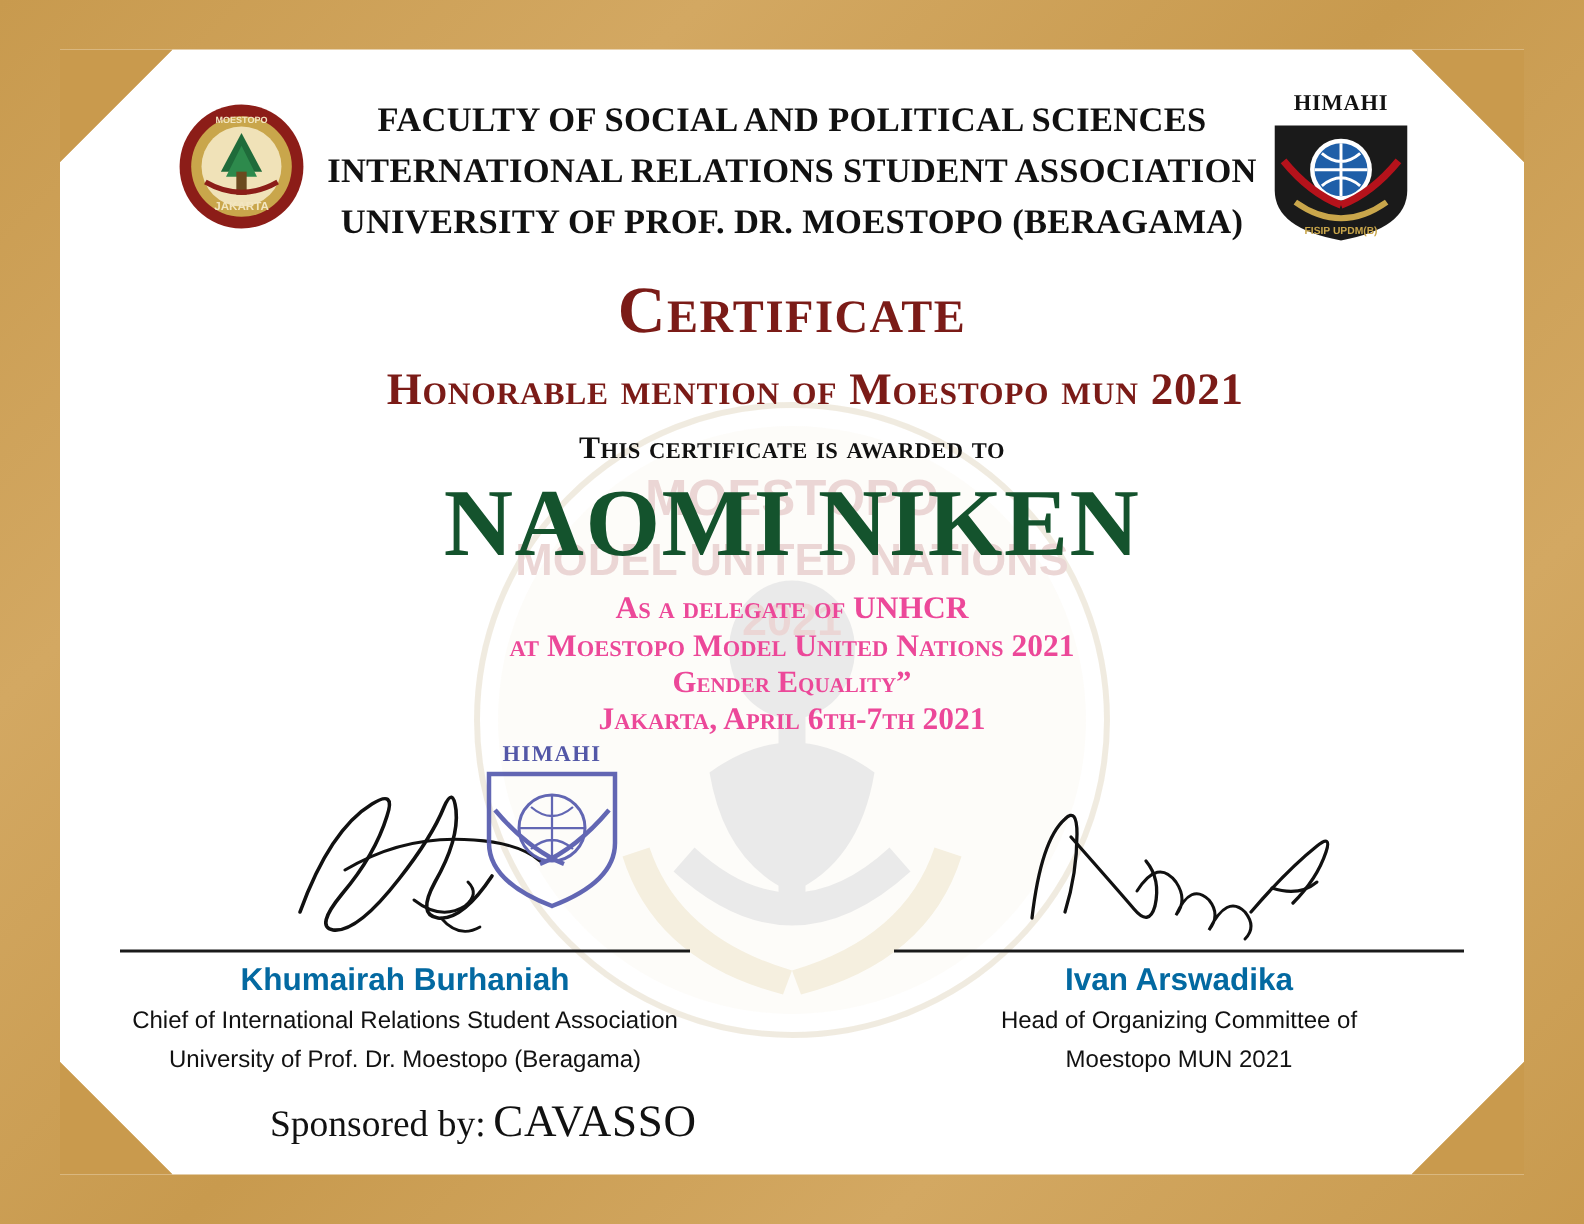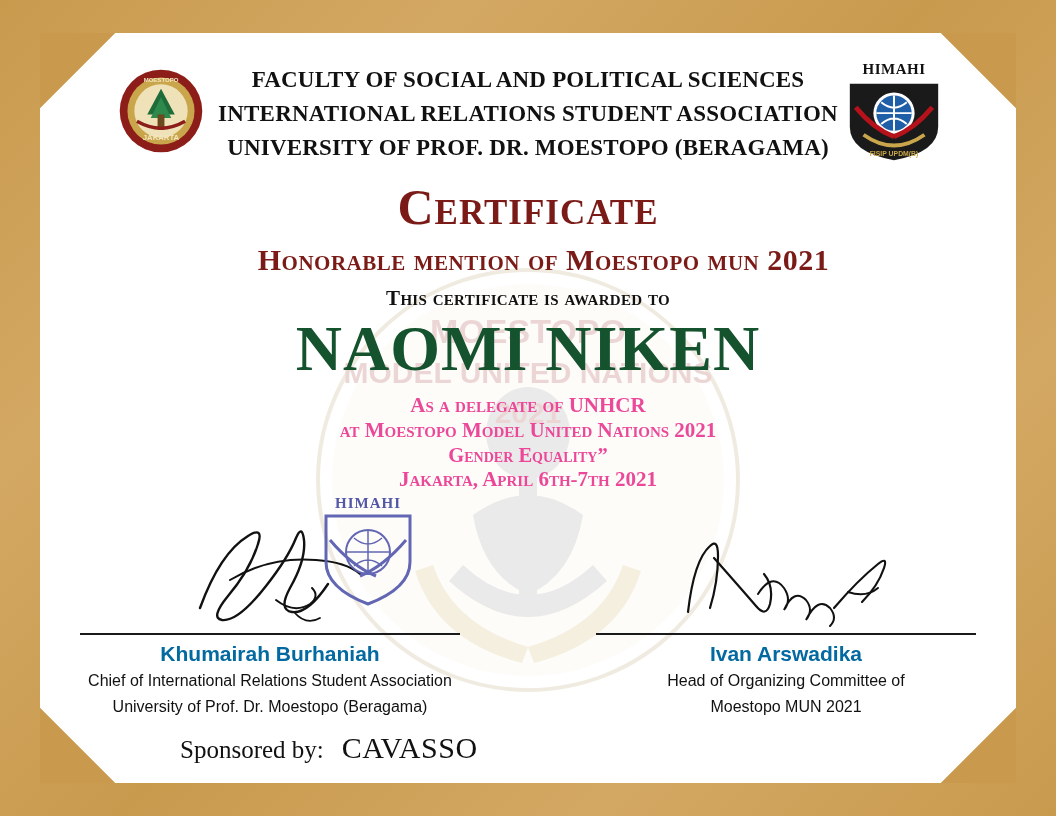--- a/index.html
+++ b/index.html
@@ -142,21 +142,21 @@
     letter-spacing: 0.5px;
     line-height: 16px;
   }
 
   .cert-title {
     text-align: center;
     margin-top: 14px;
     font-family: "Liberation Serif", serif;
     font-weight: bold;
     font-variant: small-caps;
-    font-size: 50px;
+    font-size: 44px;
     color: #7b1b17;
     letter-spacing: 1px;
     line-height: 56px;
   }
 
   .cert-subtitle {
     text-align: center;
     margin-top: 8px;
     font-family: "Liberation Serif", serif;
     font-weight: bold;
@@ -245,21 +245,21 @@
     color: #111111;
     line-height: 22px;
   }
 
   .sponsor {
     position: absolute;
     left: 140px;
     bottom: 18px;
     display: flex;
     align-items: baseline;
-    gap: 18px;
+    gap: 5px;
   }
   .sponsor-label {
     font-family: "Liberation Serif", serif;
     font-size: 25px;
     color: #111111;
   }
   .sponsor-name {
     font-family: "Liberation Serif", serif;
     font-size: 30px;
     color: #111111;

